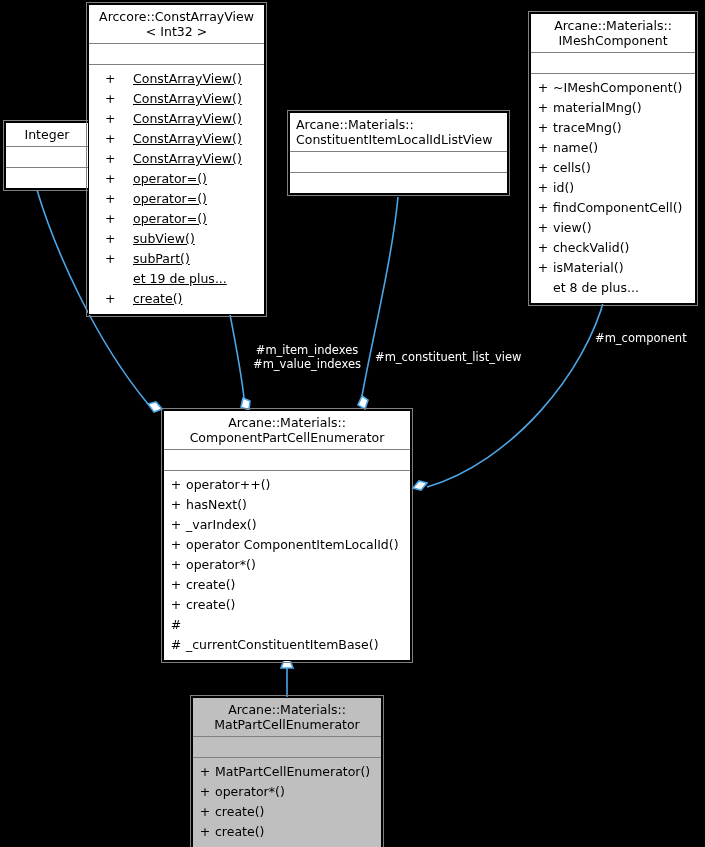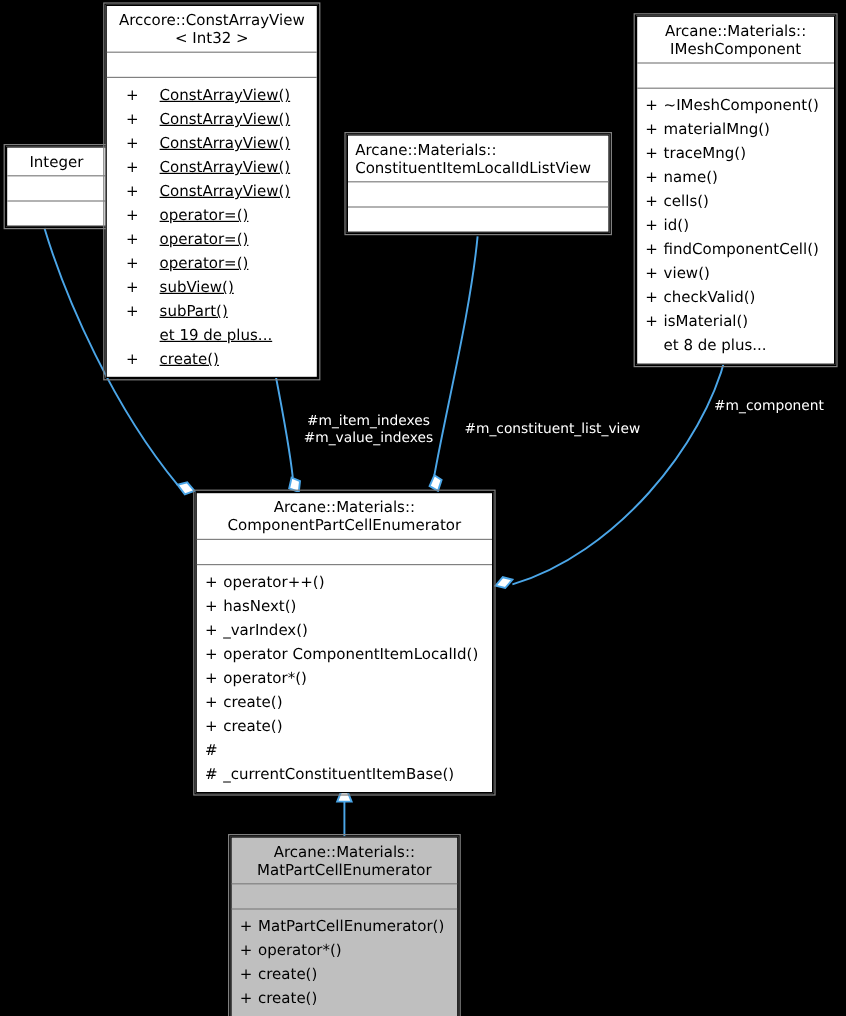--- a/index.html
+++ b/index.html
@@ -252,21 +252,21 @@
         <span class="vis"></span>
         <span class="mname">et 8 de plus...</span>
       </div>
     </div>
   </div>
 
 
   <div class="edge-label center" style="left:241px; top:343px; width:132px;">#m_item_indexes
 #m_value_indexes</div>
 
-  <div class="edge-label" style="left:387px; top:350px;">#m_constituent_list_view</div>
+  <div class="edge-label" style="left:375px; top:350px;">#m_constituent_list_view</div>
 
   <div class="edge-label" style="left:595px; top:331px;">#m_component</div>
 
   <div class="uml-box" style="left:163px; top:410px; width:248px;">
     <div class="compartment title">
       <span class="tline">Arcane::Materials::</span>
       <span class="tline">ComponentPartCellEnumerator</span>
     </div>
     <div class="compartment empty-compartment"></div>
     <div class="compartment members">

